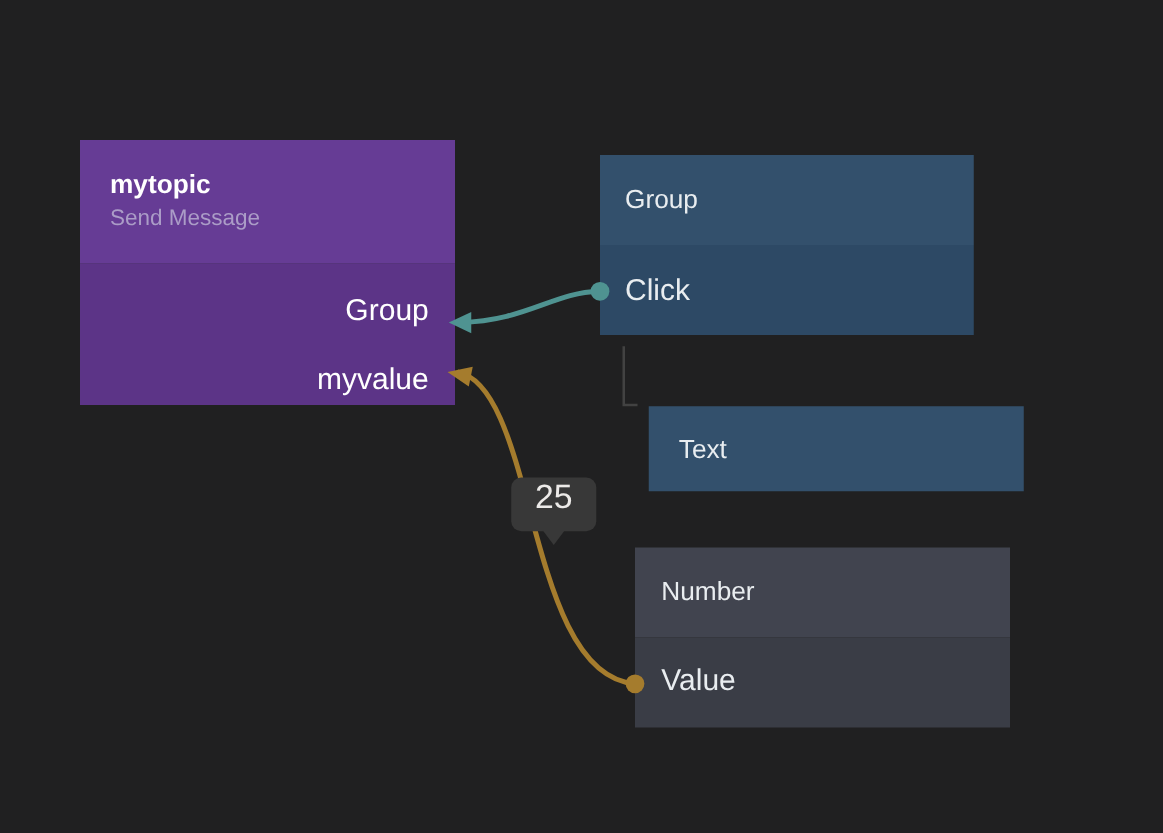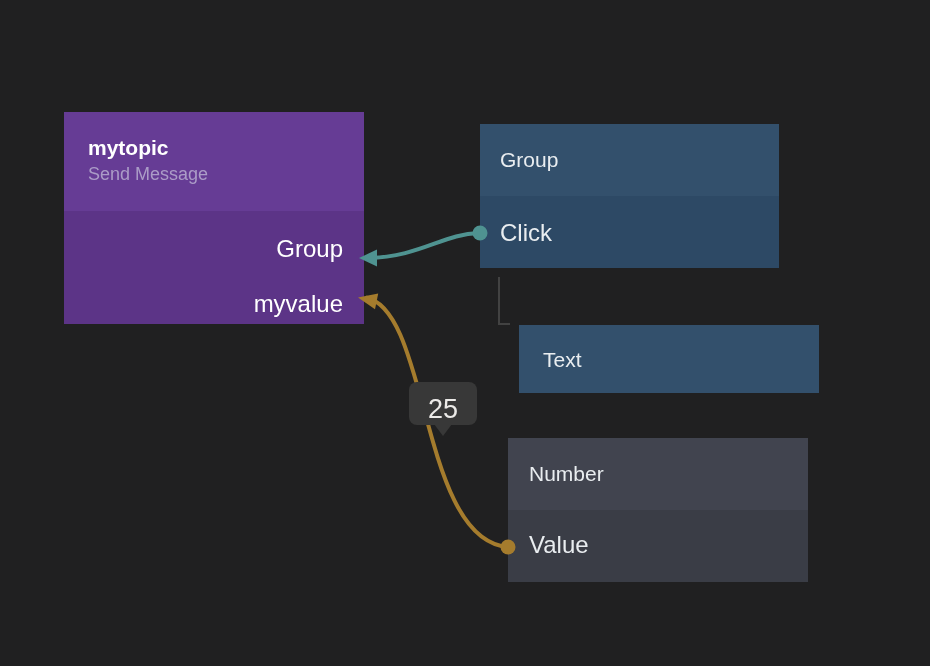--- a/index.html
+++ b/index.html
@@ -72,21 +72,21 @@
   .tree-line { fill: none; stroke: var(--tree-line, #424242); stroke-width: 2; }
 
   
   .value-tooltip {
     position: absolute;
     left: 409px; top: 382px;
     width: 68px; height: 43px;
     background: var(--tooltip-bg, #383838);
     border-radius: 8px;
     z-index: 10;
-    display: flex; align-items: flex-end; justify-content: center;
+    display: flex; align-items: flex-start; justify-content: center;
     color: var(--tooltip-text, #eceae8);
     font-size: 27px;
   }
   .value-tooltip .tip-arrow {
     position: absolute;
     left: 50%; bottom: -11px;
     margin-left: -9px;
     width: 0; height: 0;
     border-left: 9px solid transparent;
     border-right: 9px solid transparent;

